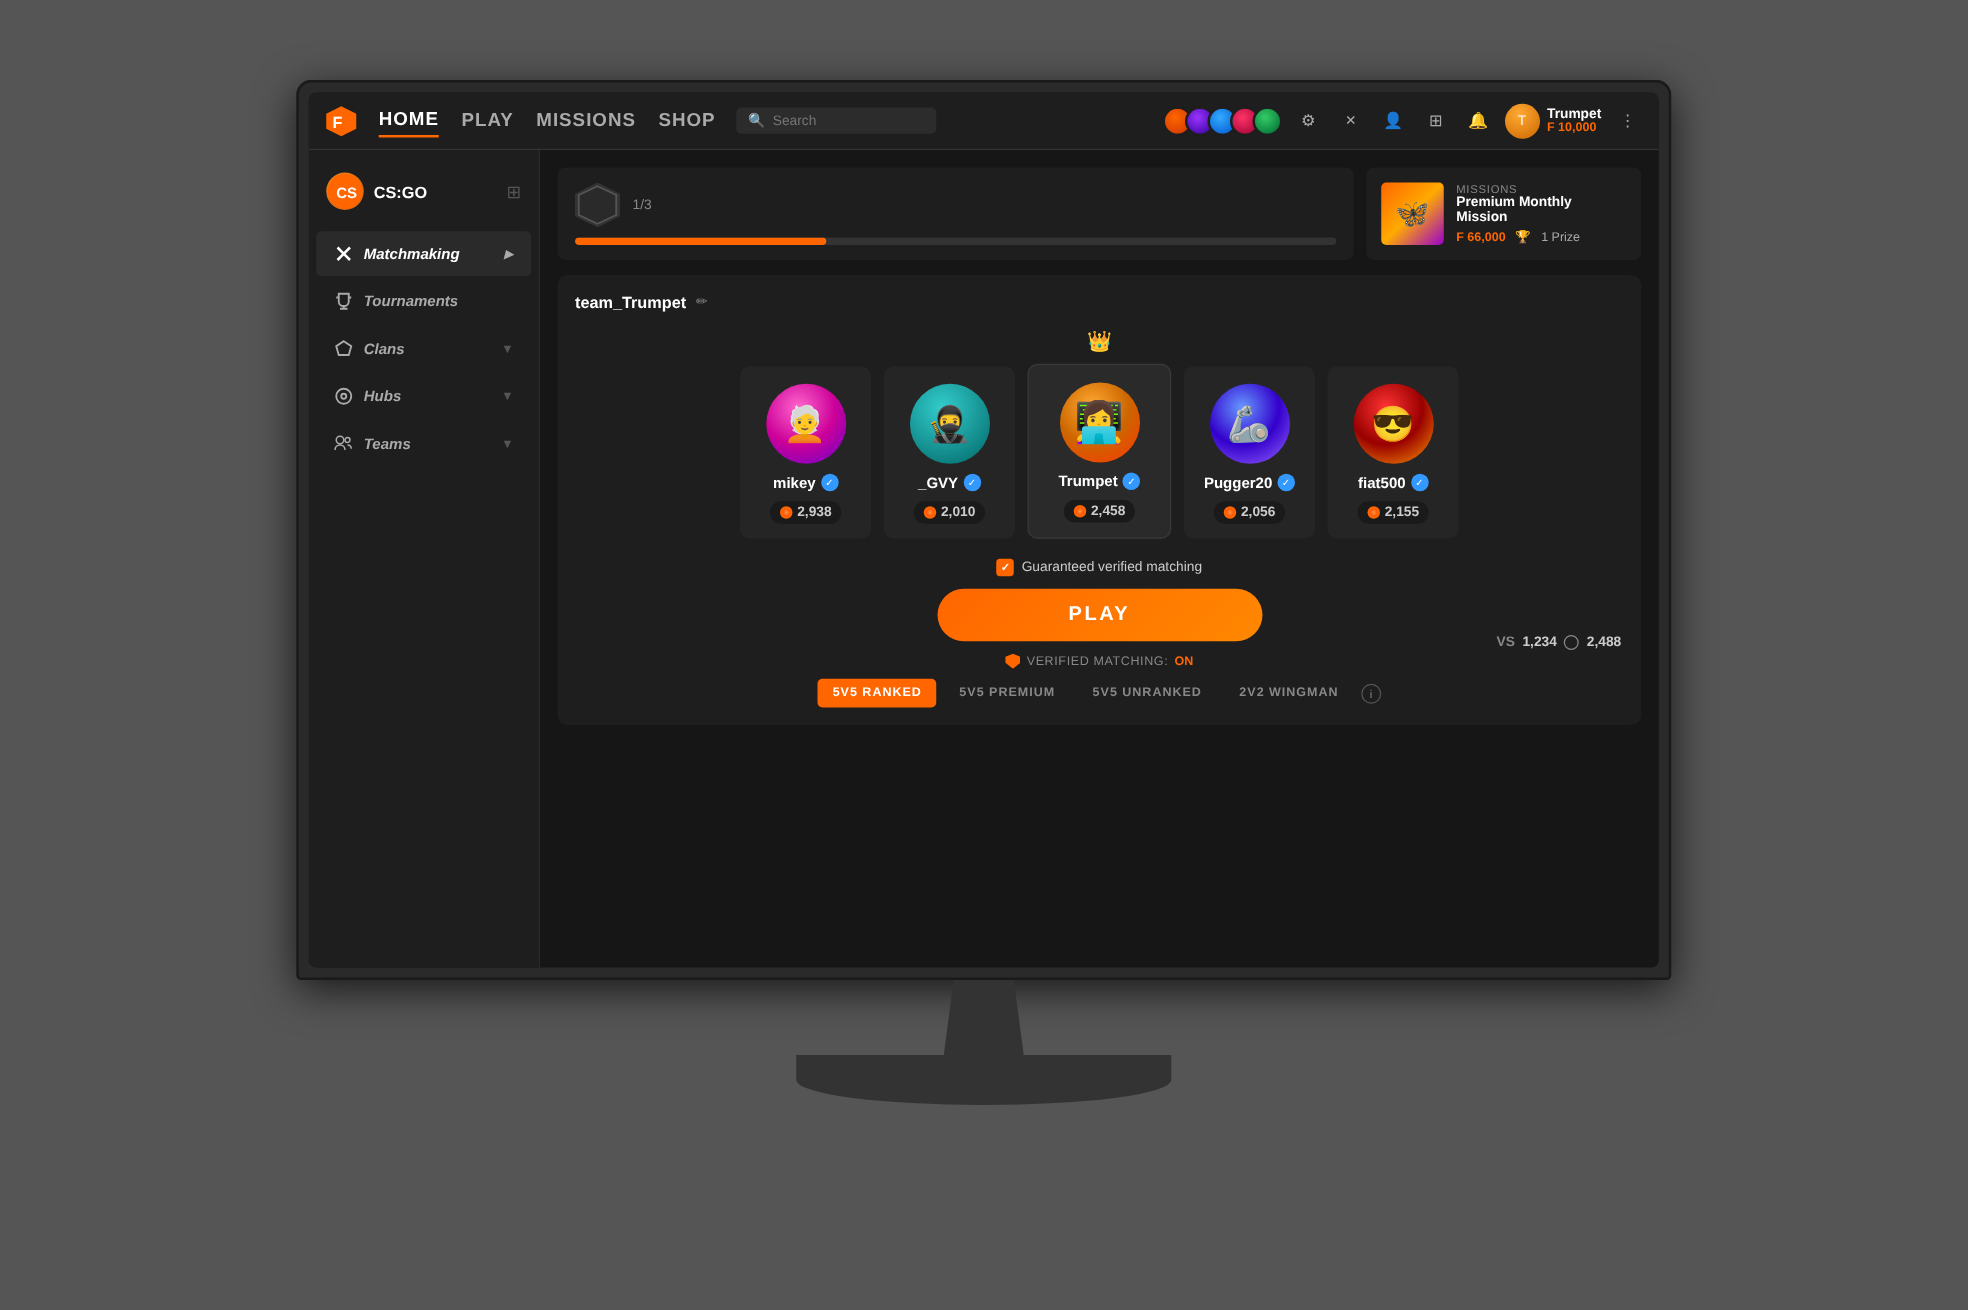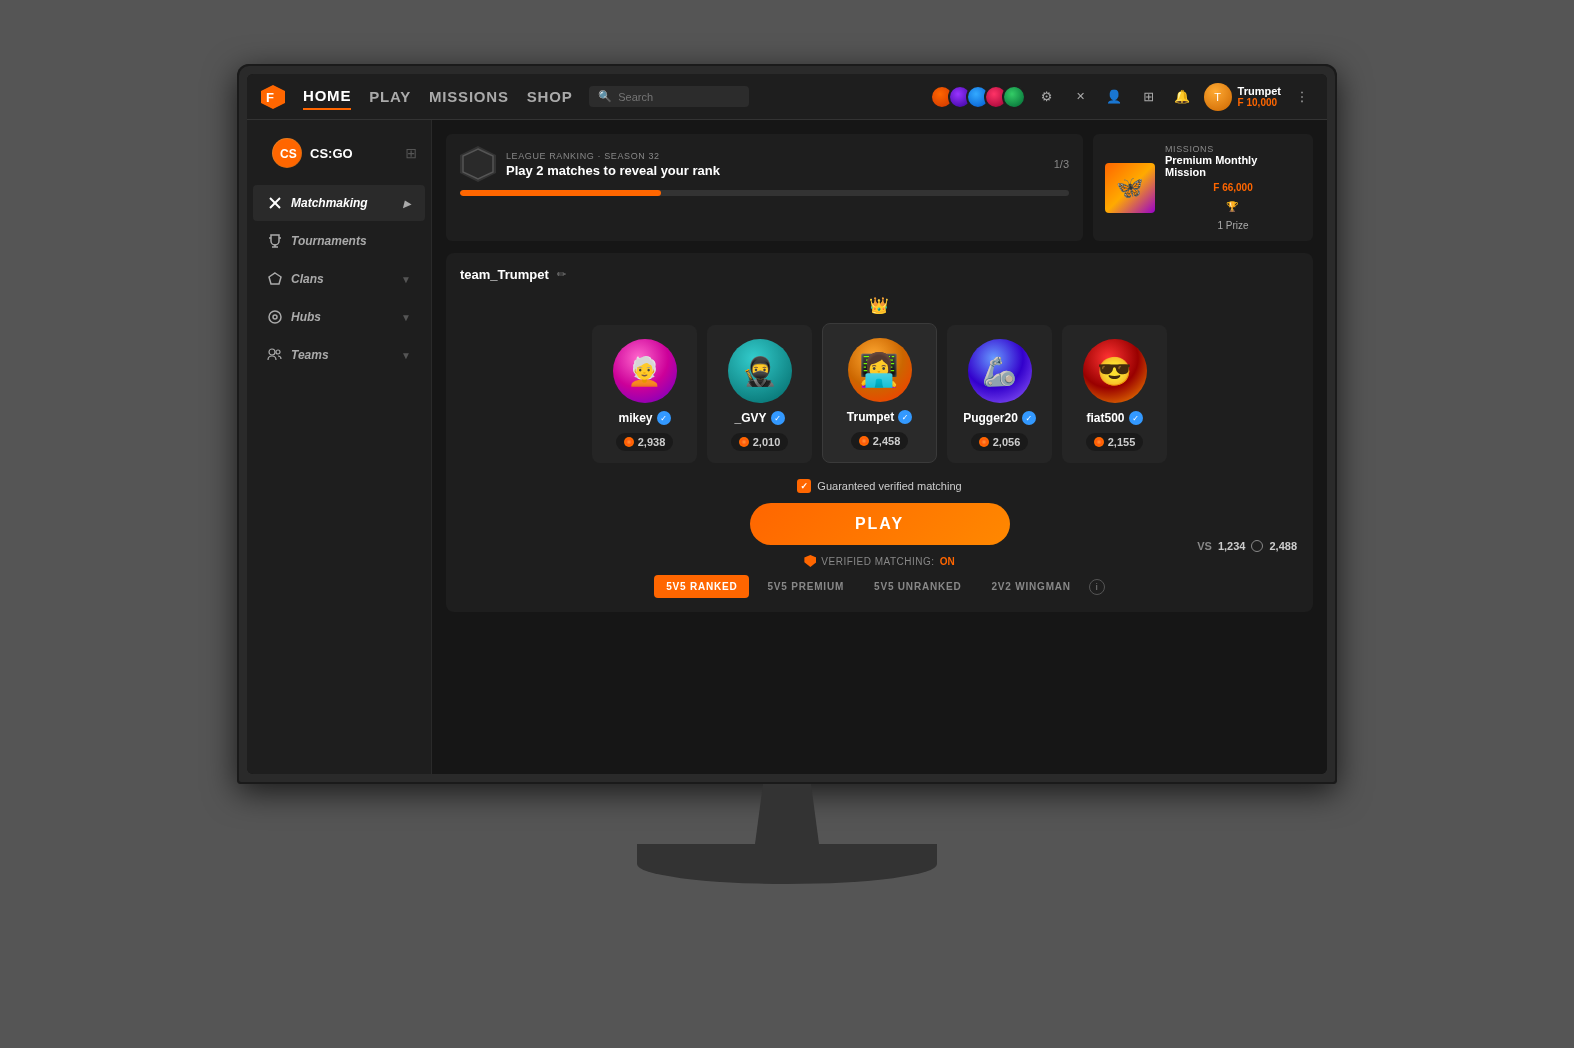--- a/index.html
+++ b/index.html
@@ -218,21 +218,20 @@
       width: 30px;
       height: 30px;
       border-radius: 50%;
       background: radial-gradient(circle at 40% 40%, #ff9933, #cc5500);
       display: flex;
       align-items: flex-end;
       justify-content: center;
       font-size: 14px;
       color: white;
       font-weight: 900;
-      margin-left: 11px;
     }
 
     .game-name {
       color: #fff;
       font-size: 13px;
       font-weight: 700;
       flex: 1;
     }
 
     .grid-icon {
@@ -420,21 +419,20 @@
       color: #fff;
       font-weight: 700;
       margin-bottom: 4px;
     }
 
     .mission-stats {
       display: flex;
       align-items: center;
       gap: 8px;
       font-size: 10px;
-      flex-direction: column;
     }
 
     .stat-coins { color: #ff6600; font-weight: 700; }
     .stat-prize { color: #aaa; }
 
     
     .team-area {
       background: #1e1e1e;
       border-radius: 8px;
       padding: 14px;
@@ -803,24 +801,20 @@
         <div class="content">
 
           <div class="banners-row">
             <div class="league-banner">
               <div class="banner-top-row">
                 <div class="hexagon-badge">
                   <svg viewBox="0 0 36 36" width="36" height="36">
                     <polygon points="18,3 33,10 33,26 18,33 3,26 3,10" fill="#2a2a2a" stroke="#555" stroke-width="1.5"></polygon>
                   </svg>
                 </div>
-                <div class="banner-text">
-                  <div class="banner-subtitle">LEAGUE RANKING · SEASON 32</div>
-                  <div class="banner-title">Play 2 matches to reveal your rank</div>
-                </div>
                 <div class="banner-fraction">1/3</div>
               </div>
               <div class="progress-bar-bg">
                 <div class="progress-bar-fill" style="width:33%"></div>
               </div>
             </div>
 
             <div class="mission-banner">
               <div class="mission-img"></div>
               <div class="mission-info">

